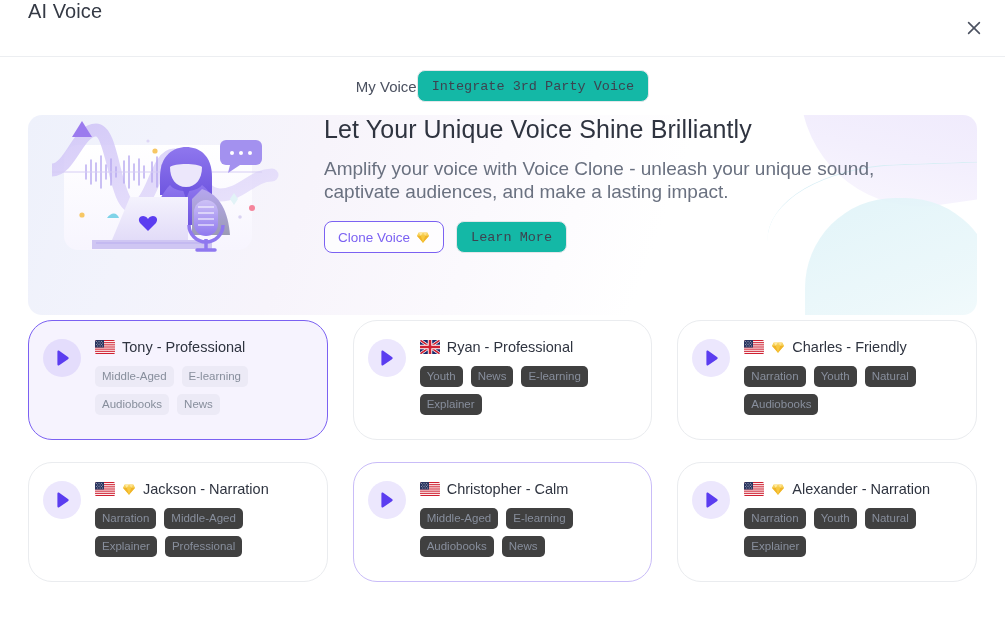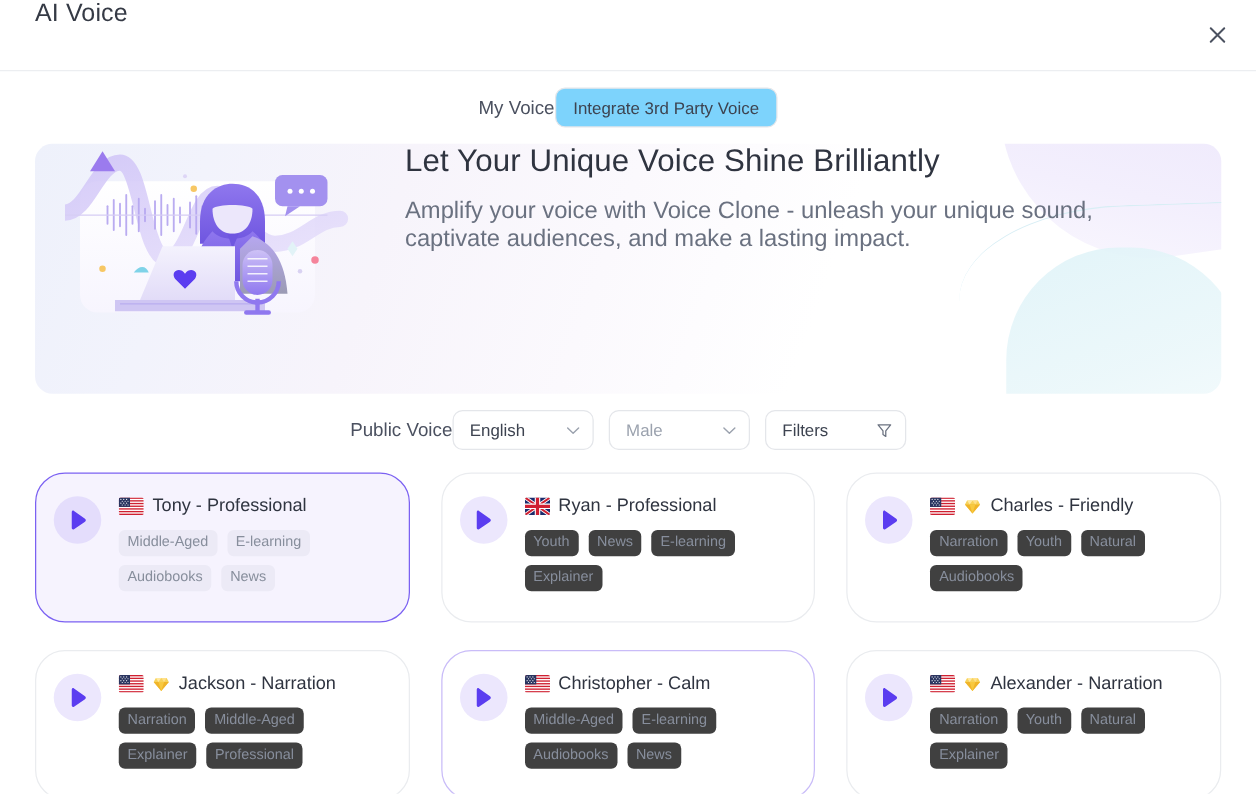--- a/index.html
+++ b/index.html
@@ -44,27 +44,27 @@
     justify-content: center;
     height: 58px;
   }
   .section-title {
     font-size: 15px;
     color: #4b5160;
     font-weight: 400;
   }
   .btn-outline {
     border: 1px solid #e4e6ea;
-    background: #7dd3fc;
+    background: #14b8a6;
     border-radius: 8px;
     height: 32px;
     padding: 0 14px;
     font-size: 13.5px;
     color: #3d4350;
-    font-family: Liberation Sans, sans-serif;
+    font-family: Liberation Mono, monospace;
     cursor: pointer;
     display: inline-flex;
     align-items: center;
   }
 
   
   .banner {
     position: relative;
     height: 200px;
     border-radius: 14px;
@@ -334,50 +334,36 @@
         <circle cx="96" cy="26" r="1.6" fill="#ded6f6"></circle>
         <circle cx="200" cy="93" r="3" fill="#f5849b"></circle>
         <circle cx="188" cy="102" r="1.8" fill="#d9d2f2"></circle>
         <path d="M182 78 l4 6 -4 6 -4 -6 z" fill="#e2f3f7"></path>
       </svg>
     </div>
 
     <div class="banner-text">
       <div class="banner-h1">Let Your Unique Voice Shine Brilliantly</div>
       <div class="banner-p">Amplify your voice with Voice Clone - unleash your unique sound, captivate audiences, and make a lasting impact.</div>
+      <div class="banner-actions">
+        <button class="btn-clone">
+          <span>Clone Voice</span>
+          <svg class="gem" viewBox="0 0 16 15">
+            <path d="M3 1.6 H13 L15 5.4 L8 13.6 L1 5.4 Z" fill="#f7d25a"></path>
+            <path d="M8 13.6 L1 5.4 H15 Z" fill="#f0b429"></path>
+            <path d="M3 1.6 L5.4 5.4 L8 1.6 Z" fill="#ffe9a0"></path>
+            <path d="M13 1.6 L10.6 5.4 L8 1.6 Z" fill="#ffe08a"></path>
+            <path d="M5.4 5.4 L8 13.6 L10.6 5.4 Z" fill="#f8c93f"></path>
+          </svg>
+        </button>
+        <button class="btn-outline">Learn More</button>
+      </div>
     </div>
   </div>
 
-  <div class="section-head">
-    <div class="section-title">Public Voice</div>
-    <div class="filters-row">
-
-      <div class="select-box">
-        <span class="sel-val">English</span>
-        <svg class="chev" viewBox="0 0 12 8">
-          <path d="M1 1.5 L6 6.5 L11 1.5" fill="none" stroke="#9ba2ae" stroke-width="1.3" stroke-linecap="round" stroke-linejoin="round"></path>
-        </svg>
-      </div>
-
-      <div class="select-box placeholder">
-        <span class="sel-val">Male</span>
-        <svg class="chev" viewBox="0 0 12 8">
-          <path d="M1 1.5 L6 6.5 L11 1.5" fill="none" stroke="#9ba2ae" stroke-width="1.3" stroke-linecap="round" stroke-linejoin="round"></path>
-        </svg>
-      </div>
-
-      <div class="select-box">
-        <span class="sel-val">Filters</span>
-        <svg class="filter-ico" viewBox="0 0 14 14">
-          <path d="M1.6 2 H12.4 L8.2 7.2 V12 L5.8 10.4 V7.2 Z" fill="none" stroke="#6b7280" stroke-width="1.1" stroke-linejoin="round"></path>
-        </svg>
-      </div>
-
-    </div>
-  </div>
 
   <div class="cards-grid" id="cards-grid">
       <div class="vcard selected">
         <div class="play-btn">
           <svg width="15" height="16" viewBox="0 0 15 16">
     <path d="M2.4 1.8 C2.4 .7 3.3 .1 4.2 .7 L13 7 c.9 .6 .9 1.7 0 2.3 L4.2 15.3 c-.9 .6 -1.8 0 -1.8 -1.1 Z" fill="#5b3df0"></path>
   </svg>
         </div>
      <div class="vcard-main">
        <div class="vcard-head">

